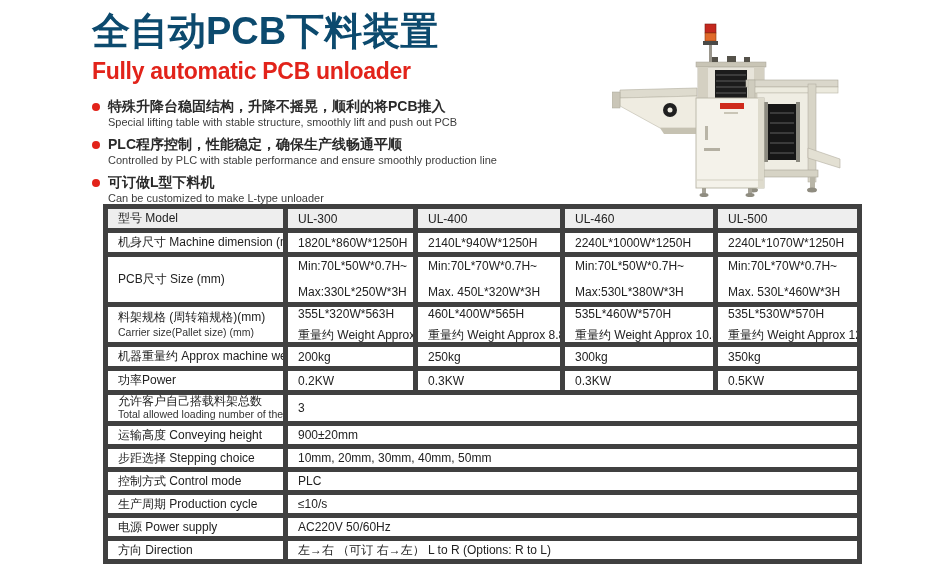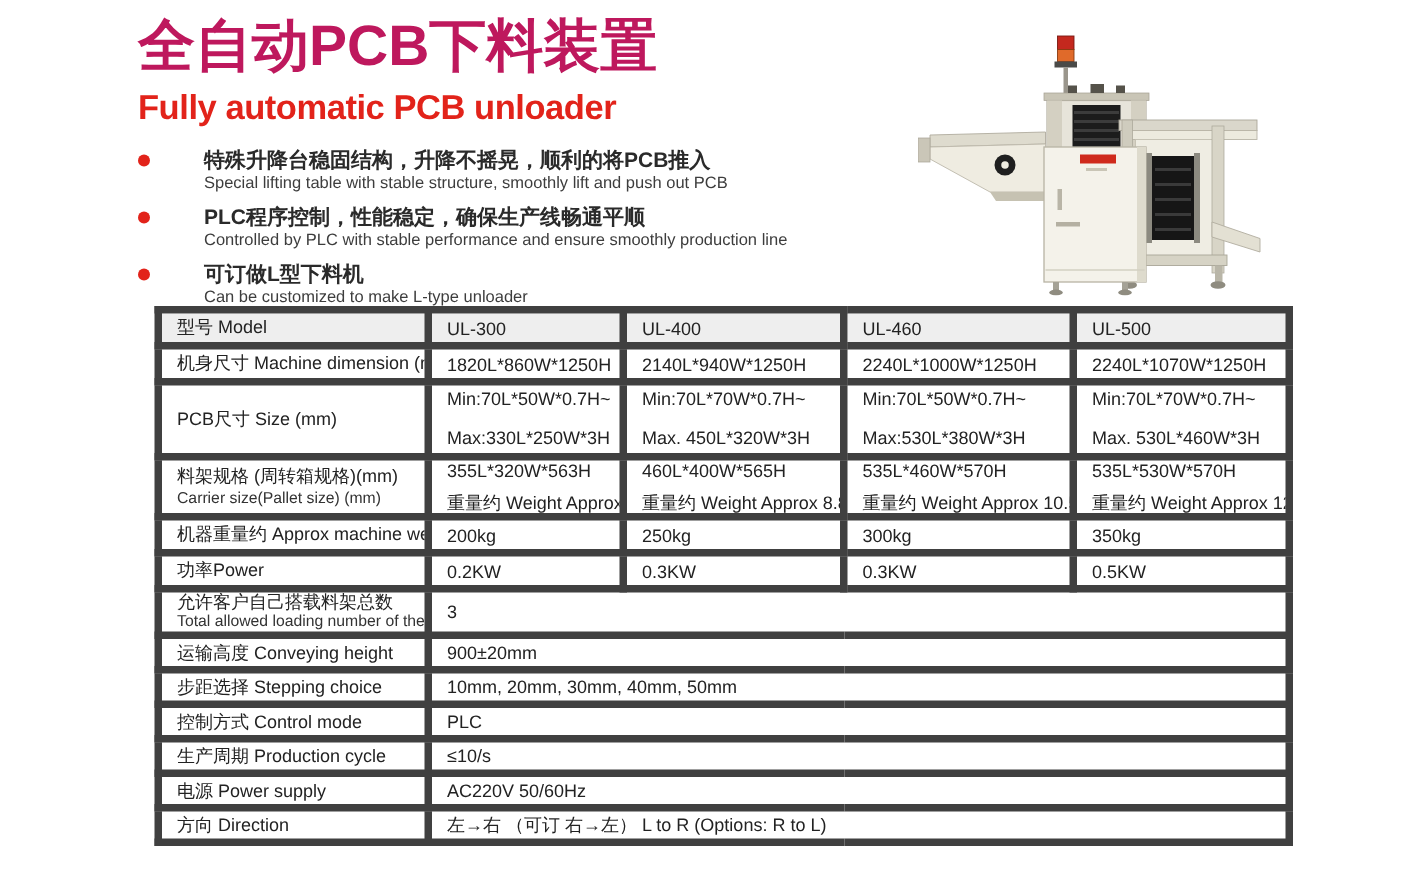--- a/index.html
+++ b/index.html
@@ -3,28 +3,28 @@
 <meta charset="utf-8">
 <style>
   html,body{margin:0;padding:0;}
   body{
     width:950px;height:584px;position:relative;background:#ffffff;
     font-family:"Liberation Sans", sans-serif;color:#222;overflow:hidden;
   }
   .hero{position:absolute;left:92px;top:10px;}
   .hero h1{
     margin:0;font-size:38px;line-height:42px;font-weight:bold;
-    color:#be185d;letter-spacing:0px;
+    color:#0c4a6e;letter-spacing:0px;
   }
   .hero h2{
     margin:6px 0 0 0;font-size:23px;line-height:26px;font-weight:bold;
     color:#e2231a;letter-spacing:-0.3px;
   }
   .features{position:absolute;left:92px;top:98px;width:520px;list-style:none;margin:0;padding:0;}
-  .features li{display:flex;align-items:flex-start;margin-bottom:7px;gap:28px;}
+  .features li{display:flex;align-items:flex-start;margin-bottom:7px;}
   .dot{
     width:8px;height:8px;border-radius:50%;background:#e2231a;
     margin:5px 8px 0 0;flex:0 0 8px;
   }
   .feat-zh{font-size:14px;line-height:17px;font-weight:bold;color:#2a2a2a;}
   .feat-en{font-size:11px;line-height:13px;color:#3d3d3d;margin-top:1px;}
 
   .machine{position:absolute;left:612px;top:22px;width:235px;height:175px;}
 
   table.spec{

